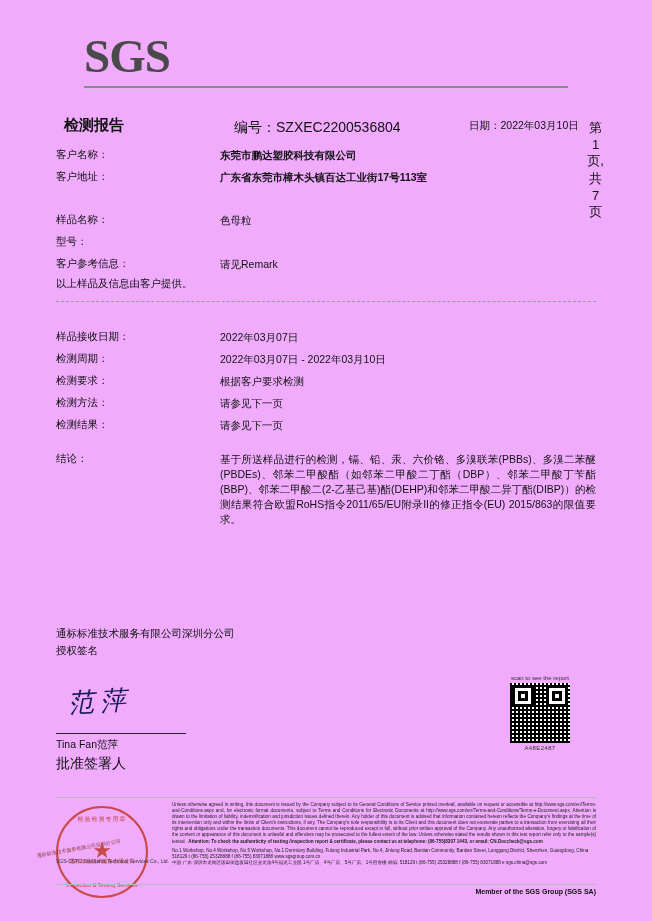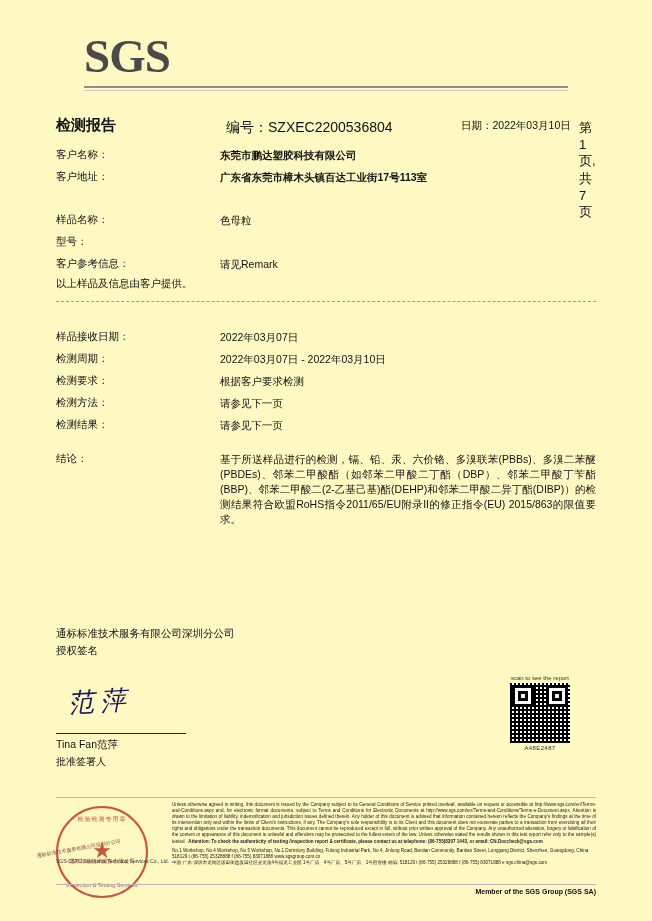--- a/index.html
+++ b/index.html
@@ -7,21 +7,21 @@
     padding: 0;
     background: #f0f0f0;
   }
   body {
     font-family: "Liberation Sans", sans-serif;
   }
   .page {
     position: relative;
     width: 652px;
     height: 921px;
-    background: #fef9c3;
+    background: #f0abfc;
     overflow: hidden;
     margin: 0 auto;
   }
 
   
   .logo-wrap {
     position: absolute;
     left: 84px;
     top: 30px;
     width: 120px;
@@ -48,24 +48,25 @@
     left: 84px;
     top: 90px;
     width: 484px;
     height: 1px;
     background: #c9c9c9;
   }
 
   
   .title-row {
     position: absolute;
-    left: 56px;
+    left: 64px;
     top: 116px;
     width: 540px;
     height: 22px;
+    text-align: center;
   }
   .doc-title {
     position: absolute;
     left: 0;
     top: 0;
     font-size: 15px;
     font-weight: bold;
     color: #111;
   }
   .doc-no {
@@ -197,21 +198,21 @@
     position: absolute;
     left: 56px;
     top: 738px;
     font-size: 10.5px;
     color: #111;
   }
   .sig-role {
     position: absolute;
     left: 56px;
     top: 755px;
-    font-size: 10px;
+    font-size: 14px;
     color: #111;
   }
 
   
   .qr-wrap {
     position: absolute;
     left: 508px;
     top: 675px;
     width: 64px;
     text-align: center;

